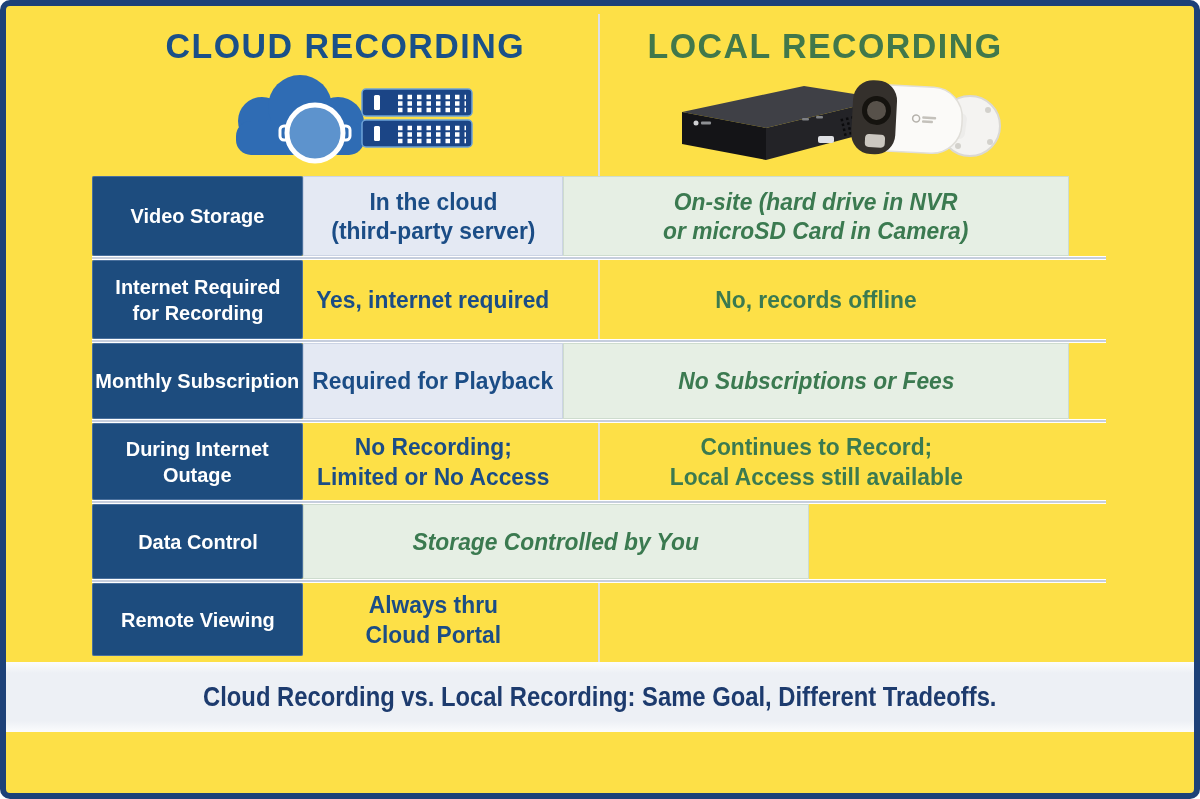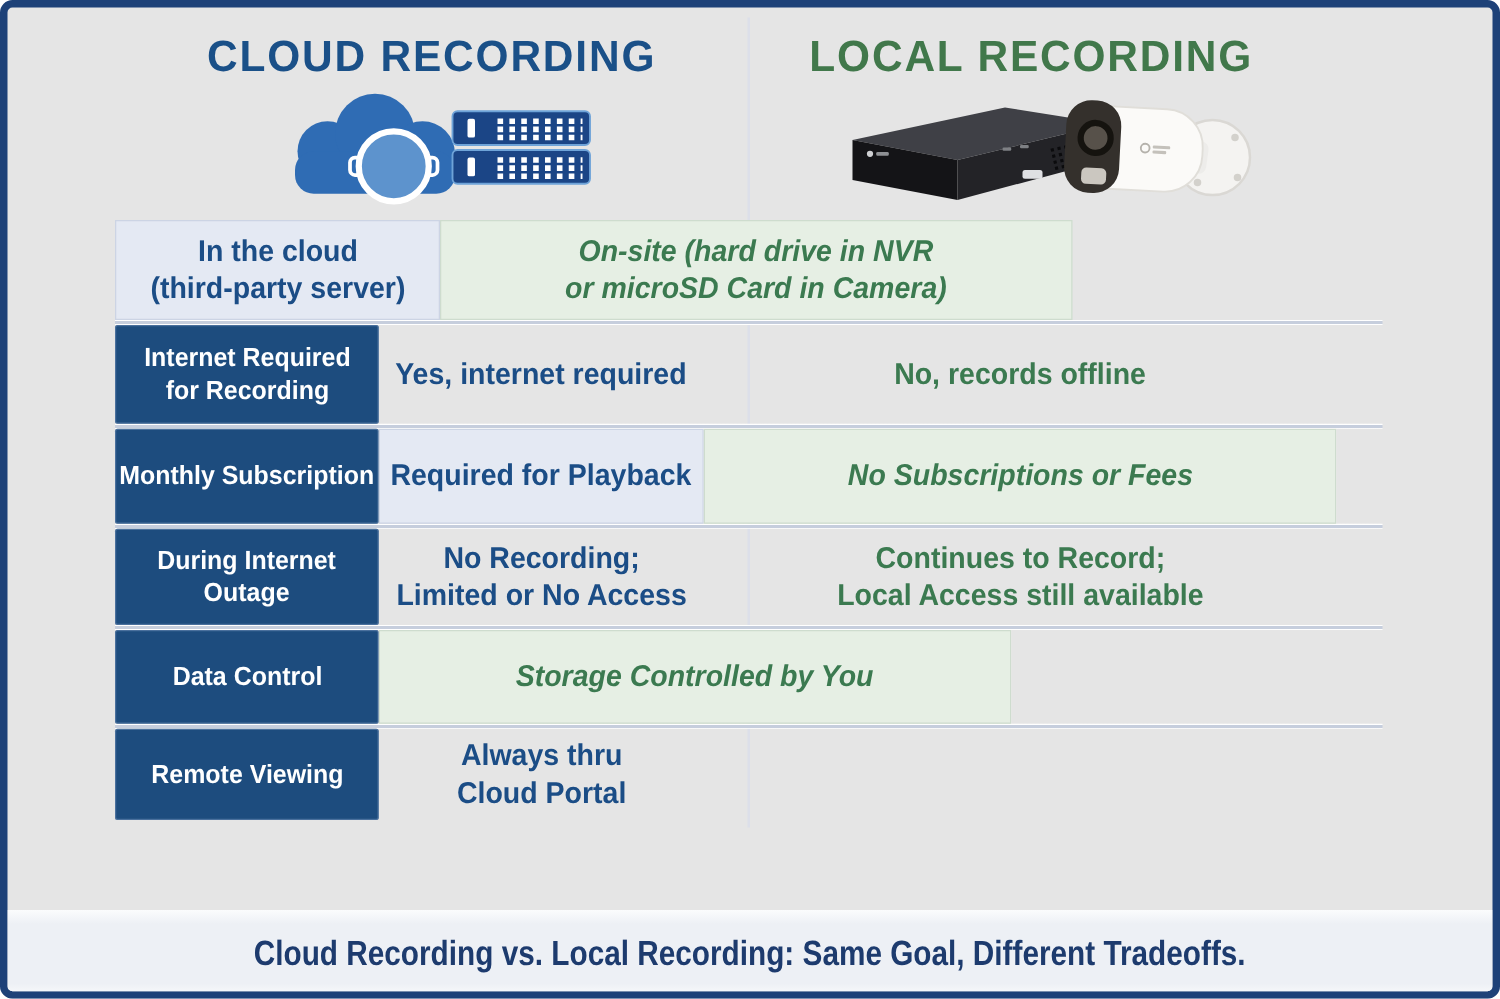--- a/index.html
+++ b/index.html
@@ -1,21 +1,21 @@
 <!DOCTYPE html>
 <html><head>
 <meta charset="utf-8">
 <style>
   html,body{margin:0;padding:0;background:#fff;}
   .card{
     position:relative;
     width:1188px;height:787px;
     border:6px solid #1d4178;
     border-radius:10px;
-    background:#e5e5e5;
+    background:#fde047;
     font-family:"Liberation Sans","DejaVu Sans",sans-serif;
     overflow:hidden;
   }
   .v-divider{
     position:absolute;left:592px;top:8px;width:2px;height:648px;
     background:#dcdfe9;
   }
   .col-header{
     position:absolute;top:18px;height:44px;
     display:flex;align-items:center;justify-content:center;
@@ -44,21 +44,21 @@
     width:211px;background:#1d4c7e;color:#ffffff;
     font-weight:bold;font-size:21px;border-radius:2px;
     box-shadow:inset 0 0 0 1px rgba(130,158,196,.45);
   }
   .c-cloud{width:260px;color:#1b4d86;font-weight:bold;font-size:24px;text-align:center;}
   .c-local{width:506px;color:#3b7a50;font-weight:bold;font-size:24px;}
   .tinted .c-cloud{background:#e4e9f3;box-shadow:inset 0 0 0 1px rgba(160,175,200,.35);}
   .tinted .c-local{background:#e6efe4;box-shadow:inset 0 0 0 1px rgba(160,185,165,.35);font-style:italic;}
 
   .footer-band{
-    position:absolute;left:0;right:0;top:722px;height:70px;
+    position:absolute;left:0;right:0;top:656px;height:70px;
     background:linear-gradient(180deg,#fbfcfd 0%,#edf0f5 16%,#edf0f5 84%,#fbfcfd 100%);
     display:flex;align-items:center;justify-content:center;
   }
   .footer-band .t{
     display:inline-block;white-space:pre;
     font-size:28px;font-weight:bold;color:#1d3b6e;
     transform:scaleX(.85);transform-origin:center;
   }
 </style>
 </head>
@@ -136,20 +136,23 @@
       <rect x="214" y="70" width="20" height="13" rx="4" fill="#cbc7c0"></rect>
       <circle cx="264" cy="52" r="3.5" fill="none" stroke="#b5b2ac" stroke-width="1.5"></circle>
       <rect x="270" y="49.5" width="14" height="2.5" rx="1" fill="#c4c1bb"></rect>
       <rect x="270" y="53.5" width="11" height="2.5" rx="1" fill="#c4c1bb"></rect>
     </g>
   </svg>
 
   <div class="table">
 
     <div class="t-row tinted" style="height:80px">
+      <div class="cell c-label">
+          <span class="t">Video Storage</span>
+        </div>
       <div class="cell c-cloud">
           <span class="t">In the cloud
 (third-party server)</span>
         </div>
       <div class="cell c-local">
           <span class="t">On-site (hard drive in NVR
 or microSD Card in Camera)</span>
         </div>
     </div>
     <div class="row-sep"></div>

